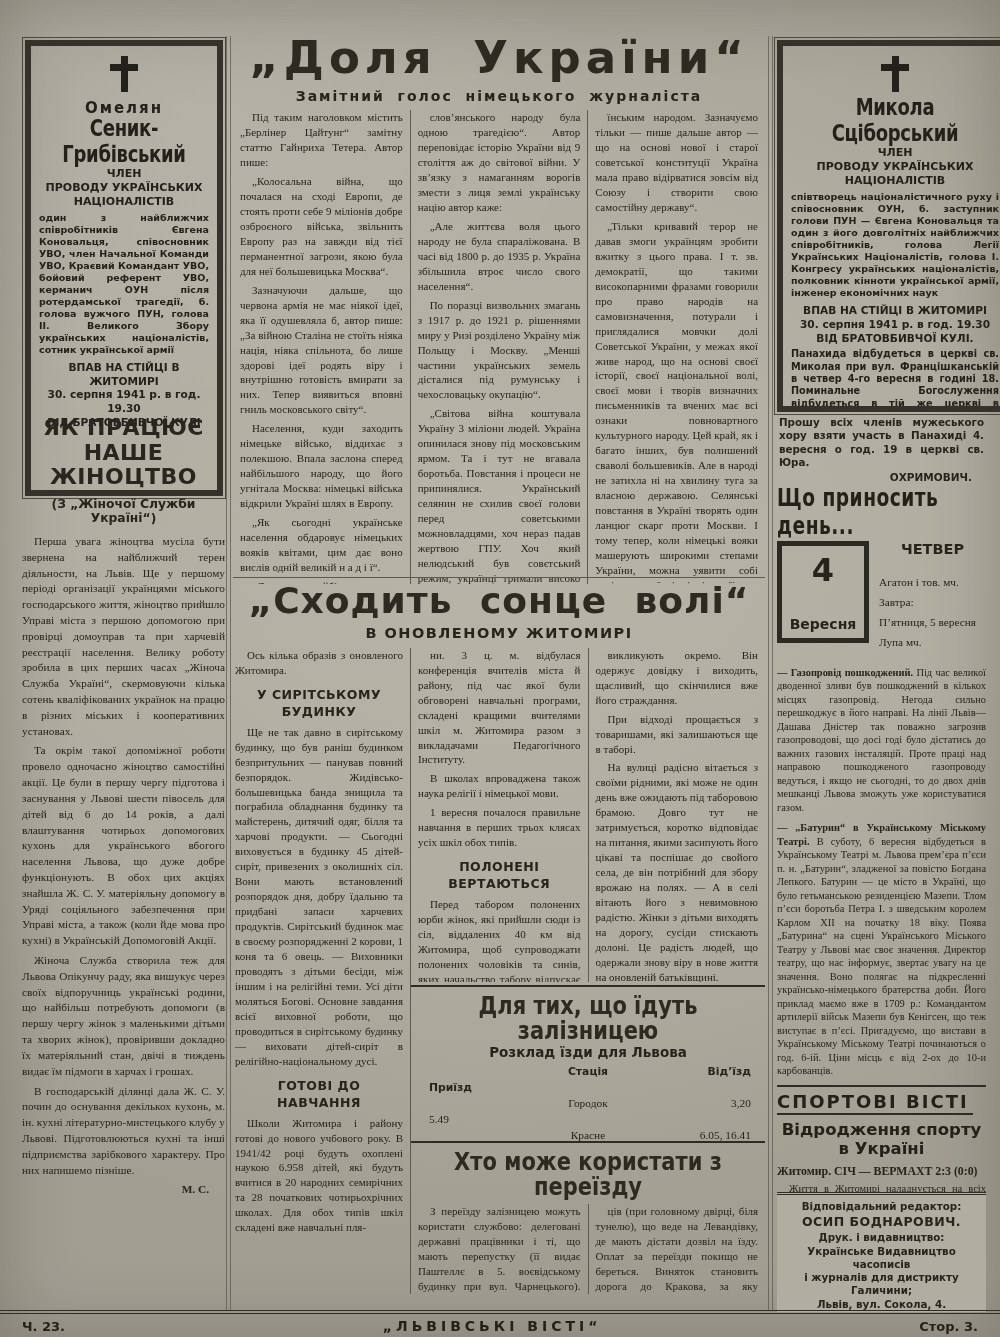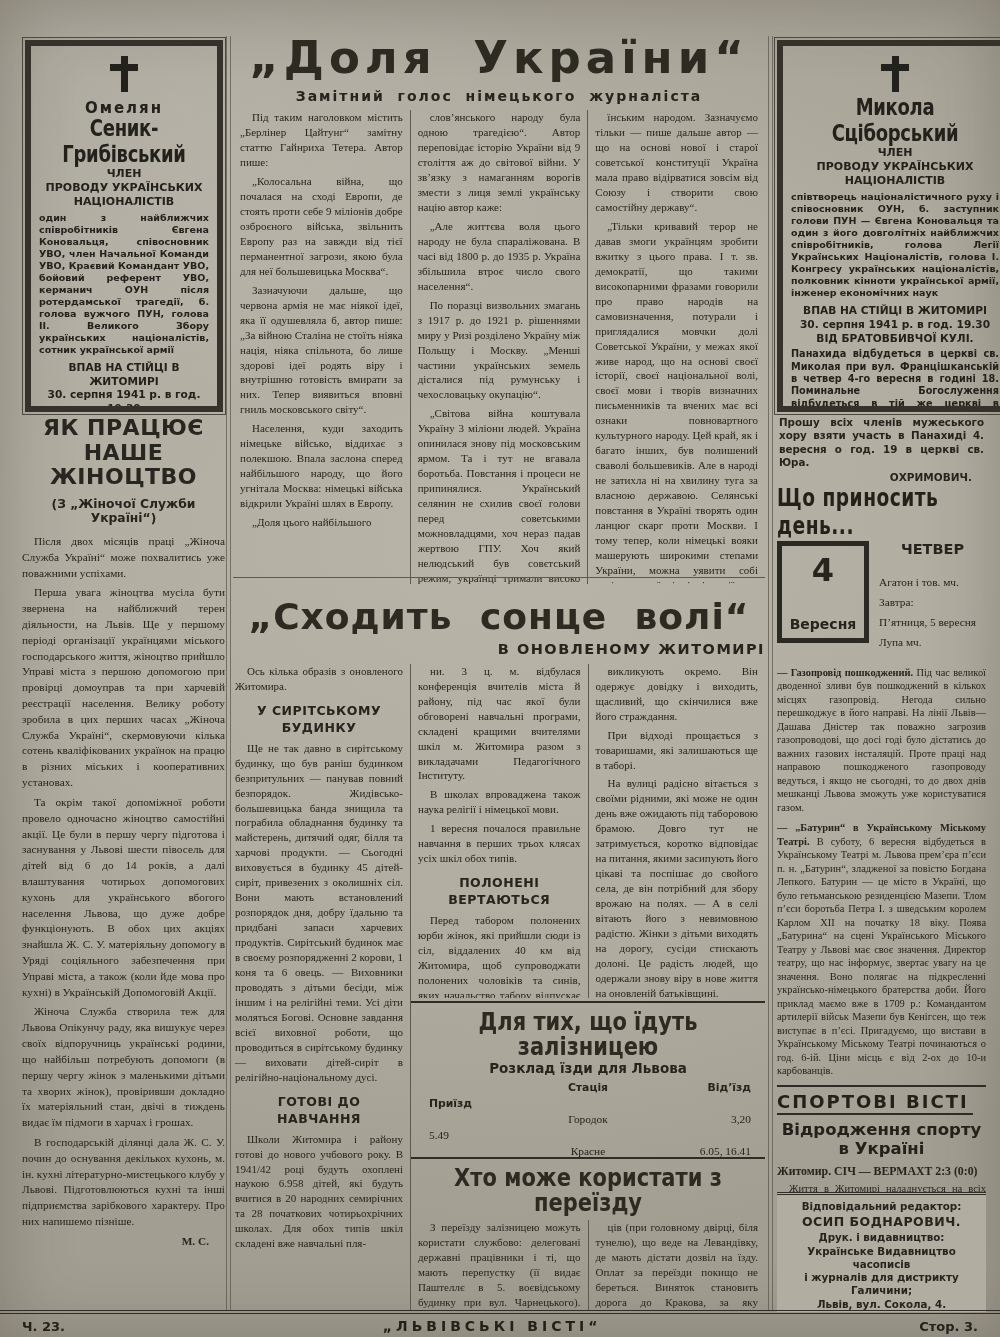--- a/index.html
+++ b/index.html
@@ -50,23 +50,23 @@
   .cols>.col+.col{border-left:1px solid var(--rule);}
   .dolya-cols{height:474px; overflow:hidden;}
 
   
   .left-article{position:absolute; left:22px; top:416px; width:203px; height:898px; overflow:hidden;}
   .women-title{font-family:"DejaVu Sans",sans-serif; font-weight:bold; font-size:22px; line-height:1.12; text-align:center; white-space:pre-line; color:#282620; letter-spacing:.5px;}
   .women-sub{font-family:"DejaVu Sans",sans-serif; font-weight:bold; font-size:12.3px; text-align:center; margin:7px 0 9px;}
   .left-article .bt p{font-size:11.3px; line-height:1.4;}
 
   
-  .sunrise{position:absolute; left:233px; top:577px; width:532px; height:733px; border-top:1px solid var(--rule); padding-top:20px; box-sizing:border-box;}
+  .sunrise{position:absolute; left:233px; top:577px; width:532px; height:733px; border-top:1px solid var(--rule); padding-top:4px; box-sizing:border-box;}
   .sunrise-title{font-family:"DejaVu Sans",sans-serif; font-weight:bold; font-size:36px; letter-spacing:1px; word-spacing:14px; text-align:center; color:#2c2a21; line-height:1.05;}
-  .sunrise-sub{font-family:"DejaVu Sans",sans-serif; font-weight:bold; font-size:14.5px; letter-spacing:1.5px; text-align:right; margin:5px 0 7px;}
+  .sunrise-sub{font-family:"DejaVu Sans",sans-serif; font-weight:bold; font-size:14.5px; letter-spacing:1.5px; text-align:center; margin:5px 0 7px;}
   .sunrise-body{display:flex; height:646px;}
   .colA{width:168px; padding:0 7px 0 2px; border-right:1px solid var(--rule); overflow:hidden;}
   .sunrise-right{flex:1; display:flex; flex-direction:column; min-width:0;justify-content:center;}
   .cols2BC{display:flex; height:334px; overflow:hidden;}
   .colB,.colC{flex:1; padding:0 7px; overflow:hidden;}
   .colB{border-right:1px solid var(--rule);}
 
   
   .railway{border-top:2px solid var(--heavy); border-bottom:2px solid var(--heavy); margin-top:3px; padding:4px 4px 2px; height:158px; box-sizing:border-box; overflow:hidden;}
   .railway-title{font-family:"DejaVu Sans",sans-serif; font-weight:bold; font-size:21px; text-align:center; transform:scaleY(1.18); transform-origin:center top; line-height:1; margin-top:3px; color:#2c2a21;}
@@ -113,21 +113,21 @@
   .footer .mast{letter-spacing:4px; font-size:14px;}
 </style>
 </head>
 <body>
 
 <div id="paper">
 
   <div class="vrule" style="left:226px; top:36px; height:1274px;"></div>
   <div class="vrule" style="left:768px; top:36px; height:1274px;"></div>
 
-  <div class="obit" style="left:25px; top:40px; width:198px; height:372px;">
+  <div class="obit" style="left:25px; top:40px; width:198px; height:456px;">
     <div class="cross"></div>
     <div class="o-top">Омелян</div>
     <div class="o-name">Сеник-Грибівський</div>
     <div class="o-role">ЧЛЕН
 ПРОВОДУ УКРАЇНСЬКИХ
 НАЦІОНАЛІСТІВ</div>
     <div class="o-bio">один з найближчих співробітників Євгена Коновальця, співосновник УВО, член Начальної Команди УВО, Краєвий Командант УВО, бойовий референт УВО, керманич ОУН після ротердамської трагедії, б. голова вужчого ПУН, голова ІІ. Великого Збору українських націоналістів, сотник української армії</div>
     <div class="o-death">ВПАВ НА СТІЙЦІ В ЖИТОМИРІ
 30. серпня 1941 р. в год. 19.30
 ВІД БРАТОВБИВЧОЇ КУЛІ</div>
@@ -151,41 +151,41 @@
 
   <div class="center-top">
     <div class="dolya-title">„Доля України“</div>
     <div class="dolya-sub">Замітний голос німецького журналіста</div>
     <div class="cols dolya-cols">
       <div class="col bt">
           <p>Під таким наголовком містить „Берлінер Цайтунг“ замітну статтю Гайнриха Тетера. Автор пише:</p>
           <p>„Колосальна війна, що почалася на сході Европи, де стоять проти себе 9 міліонів добре озброєного війська, звільнить Европу раз на завжди від тієї перманентної загрози, якою була для неї большевицька Москва“.</p>
           <p>Зазначуючи дальше, що червона армія не має ніякої ідеї, яка її одушевляла б, автор пише: „За війною Сталіна не стоїть ніяка нація, ніяка спільнота, бо лише здорові ідеї родять віру і внутрішню готовість вмирати за них. Тепер виявиться вповні гниль московського світу“.</p>
           <p>Населення, куди заходить німецьке військо, віддихає з полекшою. Впала заслона сперед найбільшого народу, що його угнітала Москва: німецькі війська відкрили Україні шлях в Европу.</p>
+          <p>„Як сьогодні українське населення обдаровує німецьких вояків квітами, цим дає воно вислів одній великій н а д і ї“.</p>
           <p>„Доля цього найбільшого</p>
         </div>
       <div class="col bt">
           <p>слов’янського народу була одною трагедією“. Автор переповідає історію України від 9 століття аж до світової війни. У зв’язку з намаганням ворогів змести з лиця землі українську націю автор каже:</p>
           <p>„Але життєва воля цього народу не була спараліжована. В часі від 1800 р. до 1935 р. Україна збільшила втроє число свого населення“.</p>
           <p>По поразці визвольних змагань з 1917 р. до 1921 р. рішеннями миру у Ризі розділено Україну між Польщу і Москву. „Менші частини українських земель дісталися під румунську і чехословацьку окупацію“.</p>
           <p>„Світова війна коштувала Україну 3 міліони людей. Україна опинилася знову під московським ярмом. Та і тут не вгавала боротьба. Повстання і процеси не припинялися. Український селянин не схилив своєї голови перед советськими можновладцями, хоч нераз падав жертвою ГПУ. Хоч який нелюдський був совєтський режим, українці тримали високо почуття своєї гідности та окремішности. — Не хочемо попереджати подій і віщувати, що станеться з укра-</p>
         </div>
       <div class="col bt">
           <p>їнським народом. Зазначуємо тільки — пише дальше автор — що на основі нової і старої советської конституції Україна мала право відірватися зовсім від Союзу і створити свою самостійну державу“.</p>
           <p>„Тільки кривавий терор не давав змоги українцям зробити вжитку з цього права. І т. зв. демократії, що такими високопарними фразами говорили про право народів на самовизначення, потурали і приглядалися мовчки долі Советської України, у межах якої живе народ, що на основі своєї історії, своєї національної волі, своєї мови і творів визначних письменників та вчених має всі ознаки повновартного культурного народу. Цей край, як і багато інших, був полишений сваволі большевиків. Але в народі не затихла ні на хвилину туга за власною державою. Селянські повстання в Україні творять один ланцюг скарг проти Москви. І тому тепер, коли німецькі вояки машерують широкими степами України, можна уявити собі радість українців і ті надії, що вони їх плекають на майбутнє“.</p>
         </div>
     </div>
   </div>
 
   <div class="left-article">
     <div class="women-title">ЯК ПРАЦЮЄ
 НАШЕ ЖІНОЦТВО</div>
     <div class="women-sub">(З „Жіночої Служби Україні“)</div>
     <div class="bt">
-        <p>Після двох місяців праці „Жіноча Служба Україні“ може похвалитись уже поважними успіхами.</p>
         <p>Перша увага жіноцтва мусіла бути звернена на найближчий терен діяльности, на Львів. Ще у першому періоді організації українцями міського господарського життя, жіноцтво прийшло Управі міста з першою допомогою при провірці домоуправ та при харчевій реєстрації населення. Велику роботу зробила в цих перших часах „Жіноча Служба Україні“, скермовуючи кілька сотень кваліфікованих українок на працю в різних міських і кооперативних установах.</p>
         <p>Та окрім такої допоміжної роботи провело одночасно жіноцтво самостійні акції. Це були в першу чергу підготова і заснування у Львові шести півосель для дітей від 6 до 14 років, а далі влаштування чотирьох допомогових кухонь для українського вбогого населення Львова, що дуже добре функціонують. В обох цих акціях знайшла Ж. С. У. матеріяльну допомогу в Уряді соціяльного забезпечення при Управі міста, а також (коли йде мова про кухні) в Українській Допомоговій Акції.</p>
         <p>Жіноча Служба створила теж для Львова Опікунчу раду, яка вишукує через своїх відпоручниць українські родини, що найбільш потребують допомоги (в першу чергу жінок з маленькими дітьми та хворих жінок), провіривши докладно їх матеріяльний стан, двічі в тиждень видає їм підмоги в харчах і грошах.</p>
         <p>В господарській ділянці дала Ж. С. У. почин до оснування декількох кухонь, м. ін. кухні літературно-мистецького клубу у Львові. Підготовлюються кухні та інші підприємства зарібкового характеру. Про них напишемо пізніше.</p>
         <p class="sig">М. С.</p>
       </div>
   </div>
 
   <div class="sunrise">
     <div class="sunrise-title">„Сходить сонце волі“</div>

